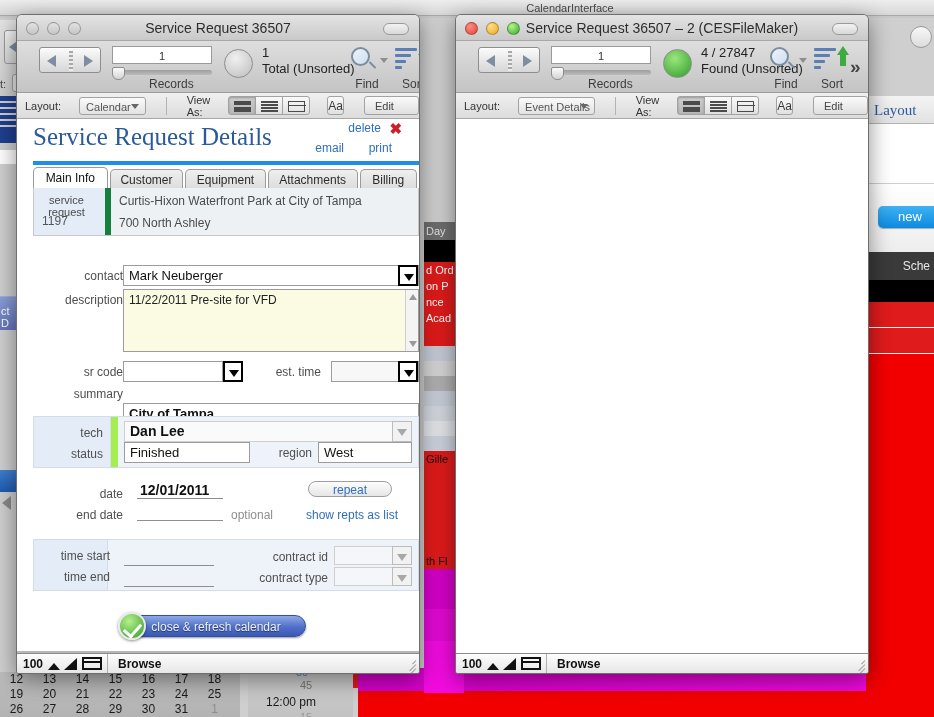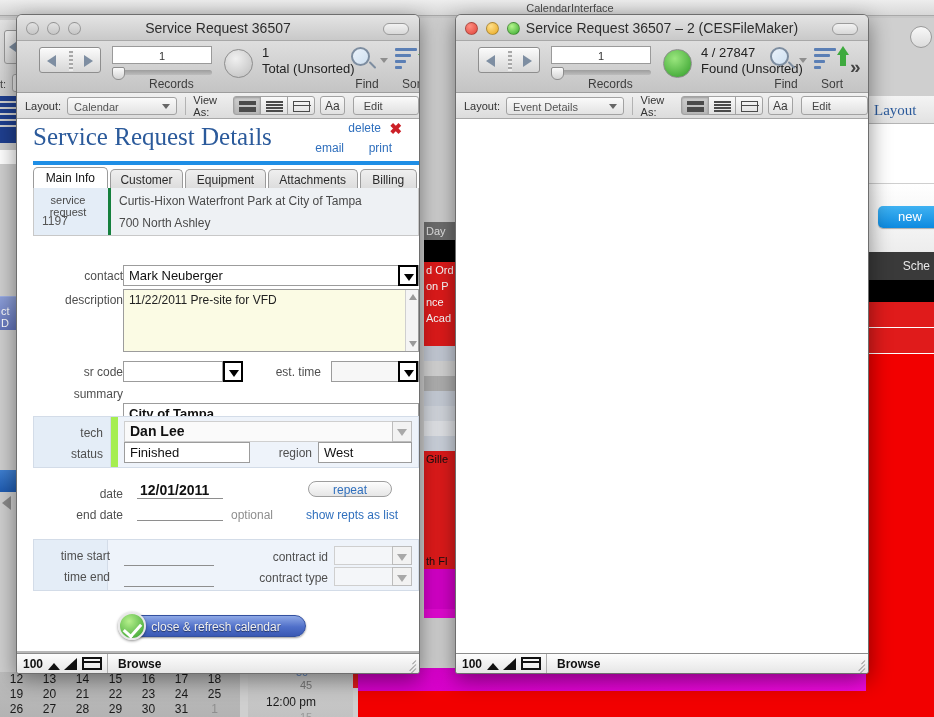--- a/index.html
+++ b/index.html
@@ -44,21 +44,21 @@
   .bg-vline { position:absolute; width:1px; background:#a6a6a6; }
 
   
   .bg-daygrid { position:absolute; left:0px; top:672px; width:240px; height:45px;
                 background:linear-gradient(#bdbdbd,#b3b3b3); }
   .bg-daygrid .row { display:flex; height:15px; }
   .bg-daygrid .cell { width:33px; text-align:center; font-size:12px; color:#1a1a1a; line-height:15px; }
   .bg-daygrid .cell.dim { color:#8e8e8e; }
 
   
-  .bg-calcol { position:absolute; left:424px; top:222px; width:40px; height:396px; overflow:hidden; }
+  .bg-calcol { position:absolute; left:424px; top:222px; width:40px; height:495px; overflow:hidden; }
   .bg-calcol .seg { width:40px; font-size:11px; color:#1d1d1d; padding-left:2px; overflow:hidden;
                     white-space:nowrap; }
   .bg-right-col { position:absolute; left:866px; top:96px; width:68px; height:621px; overflow:hidden;}
   .bg-right-col .hdr { height:28px; background:linear-gradient(#f4f4f4,#e2e2e2);
                        border-bottom:1px solid #b4b4b4; font-family:"Liberation Serif",serif;
                        font-size:15px; color:#2b5a9b; padding-left:8px; line-height:28px;}
   .bg-right-col .white { height:60px; background:#fff; border-bottom:1px solid #cfcfcf; }
   .bg-right-col .white2 { height:68px; background:linear-gradient(#ffffff,#ededed); position:relative;}
   .newbtn { position:absolute; left:12px; top:22px; width:64px; height:22px; border-radius:5px;
             background:linear-gradient(#3fb2f2,#0d8ae0); color:#fff; font-size:13px;
@@ -133,21 +133,21 @@
   .sortbars i { display:block; background:#5b7fb5; height:3px; margin-bottom:3px; border-radius:1px;}
   .sortarrow { position:absolute; left:33px; top:1px; width:0; height:0;
                border-left:6px solid transparent; border-right:6px solid transparent;
                border-bottom:9px solid #3faa3f; }
   .sortarrow:after { content:""; position:absolute; left:-3px; top:9px; width:6px; height:11px;
                      background:#3faa3f; }
   .chev { position:absolute; top:15px; font-size:19px; color:#444; font-weight:bold; }
 
   .fm-layoutbar { height:26px; position:relative;
                   background:linear-gradient(#f0f0f0,#dcdcdc);
-                  border-bottom:1px solid #a8a8a8; display:flex; align-items:center; }
+                  border-bottom:1px solid #a8a8a8; display:flex; align-items:center;gap:12px; }
   .lb-label { font-size:11px; color:#333; margin-left:8px; }
   .lb-select { margin-left:6px; height:18px; border:1px solid #a2a2a2; border-radius:3px;
                background:linear-gradient(#fafafa,#e2e2e2); position:relative;
                font-size:11px; color:#555; line-height:18px; padding-left:6px; }
   .lb-select .cd { position:absolute; right:6px; top:6px; width:0;height:0;
                    border-left:4px solid transparent;border-right:4px solid transparent;
                    border-top:5px solid #666; }
   .lb-div { width:1px; height:18px; background:#b3b3b3; margin:0 8px; }
   .viewbtns { display:flex; }
   .vbtn { width:28px; height:19px; border:1px solid #a2a2a2; margin-right:-1px;
@@ -198,21 +198,21 @@
 
   .tabrow { position:absolute; left:16px; top:48px; width:386px; height:22px; display:flex;
             align-items:flex-end; }
   .tab { height:20px; border:1px solid #9b9b9b; border-bottom:none;
          border-radius:5px 5px 0 0; background:linear-gradient(#efefef,#dcdcdc);
          font-size:12px; color:#2b2b2b; line-height:20px; text-align:center; margin-right:2px; }
   .tab.active { height:22px; background:#fff; border-bottom:1px solid #fff; color:#111; }
 
   .blockrow { position:absolute; left:16px; top:69px; width:386px; height:48px;
               border:1px solid #c8c8c8; border-top:none; display:flex; }
-  .blk-left { width:77px; background:#e4edf7; border-right:3px solid #15803d; position:relative; }
+  .blk-left { width:77px; background:#e4edf7; border-right:6px solid #15803d; position:relative; }
   .blk-left .l1 { position:absolute; left:0; right:6px; top:6px; font-size:11px; color:#4a4a4a;
                   text-align:center; }
   .blk-left .l2 { position:absolute; left:8px; top:26px; font-size:12px; color:#555; }
   .blk-right { flex:1; background:#eef1f4; position:relative; }
   .blk-right .r1 { position:absolute; left:8px; top:6px; font-size:12px; color:#4a4a4a; }
   .blk-right .r2 { position:absolute; left:8px; top:28px; font-size:12px; color:#4a4a4a; }
 
   .flabel { position:absolute; font-size:12px; color:#4f4f4f; text-align:right; }
   .ftext { position:absolute; border:1px solid #9c9c9c; background:#fff;
            font-size:13px; color:#111; line-height:19px; padding-left:5px; }

